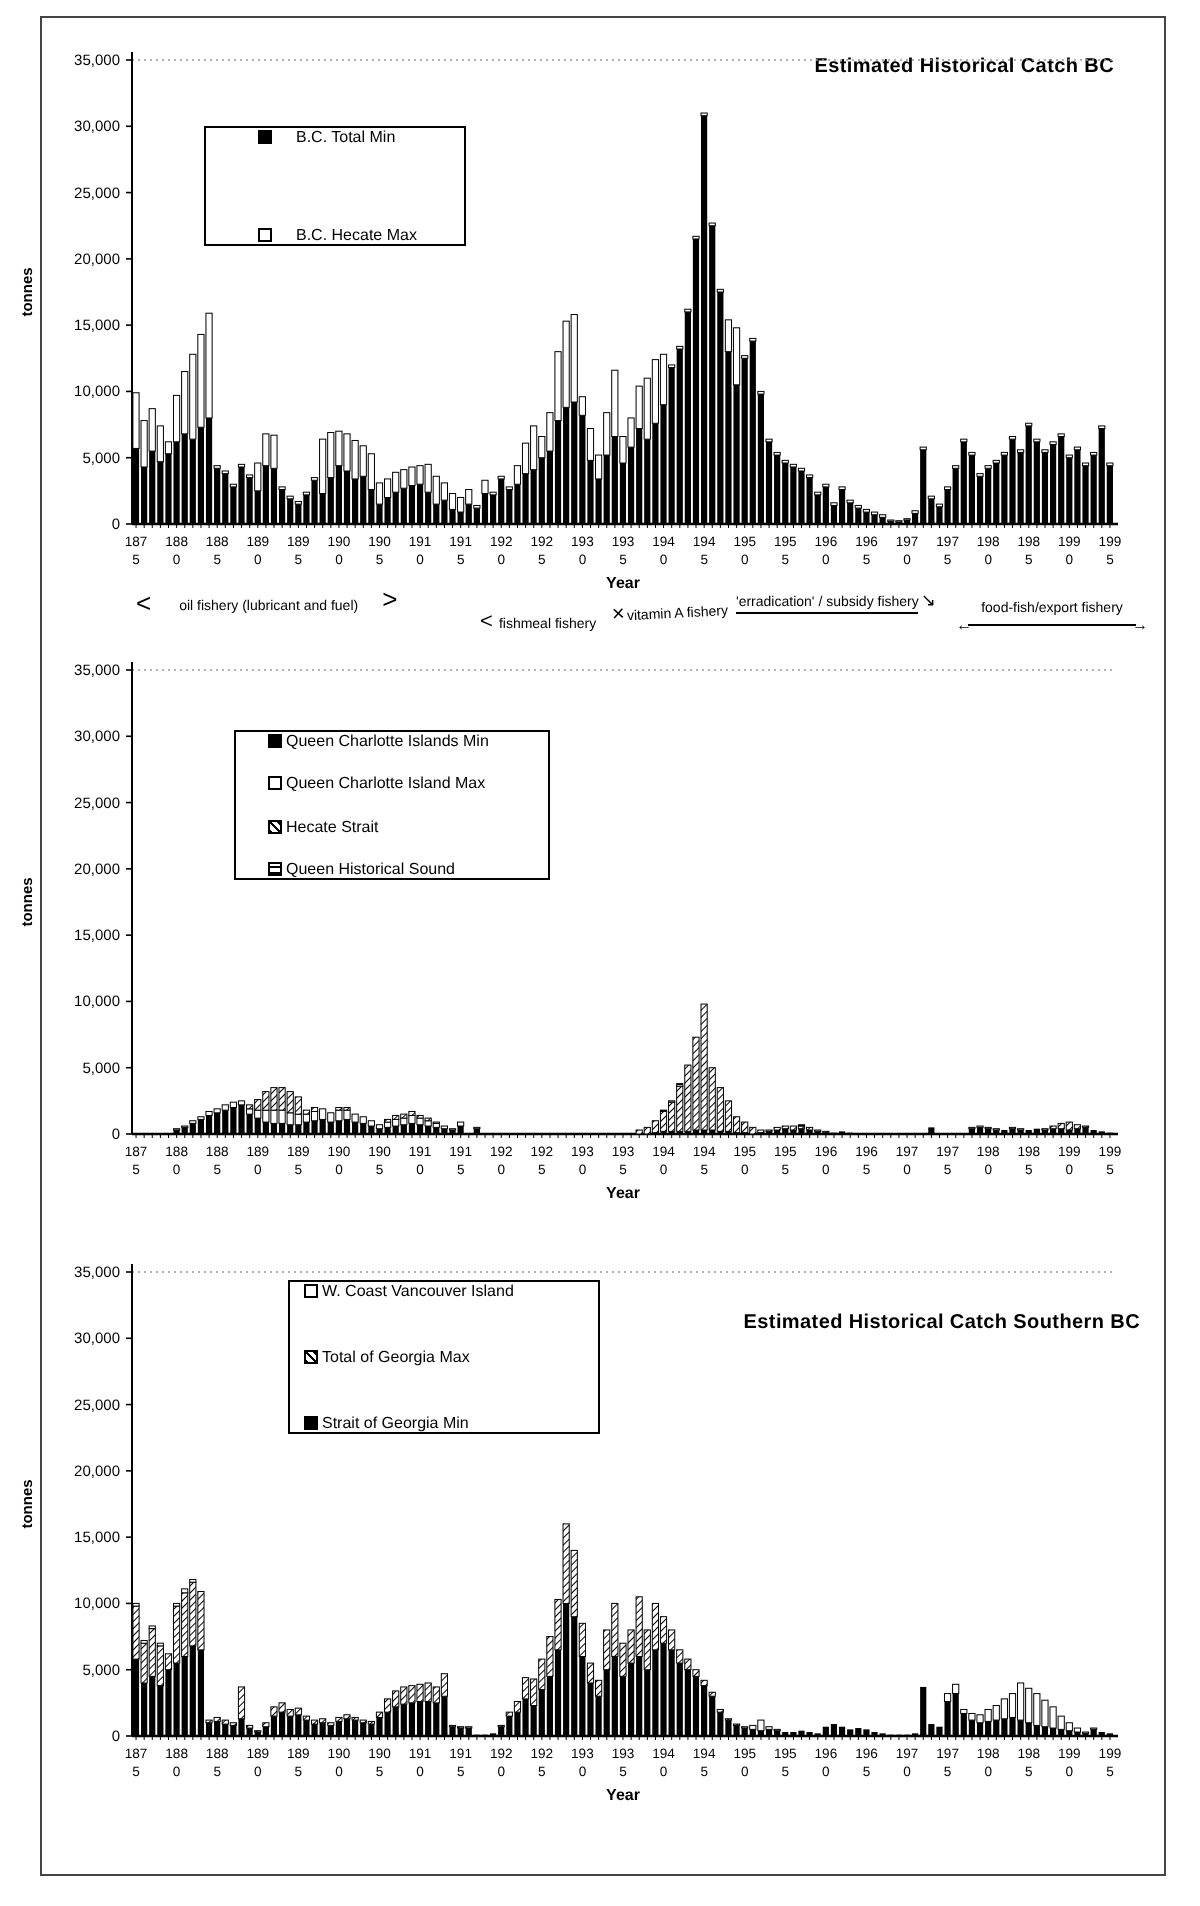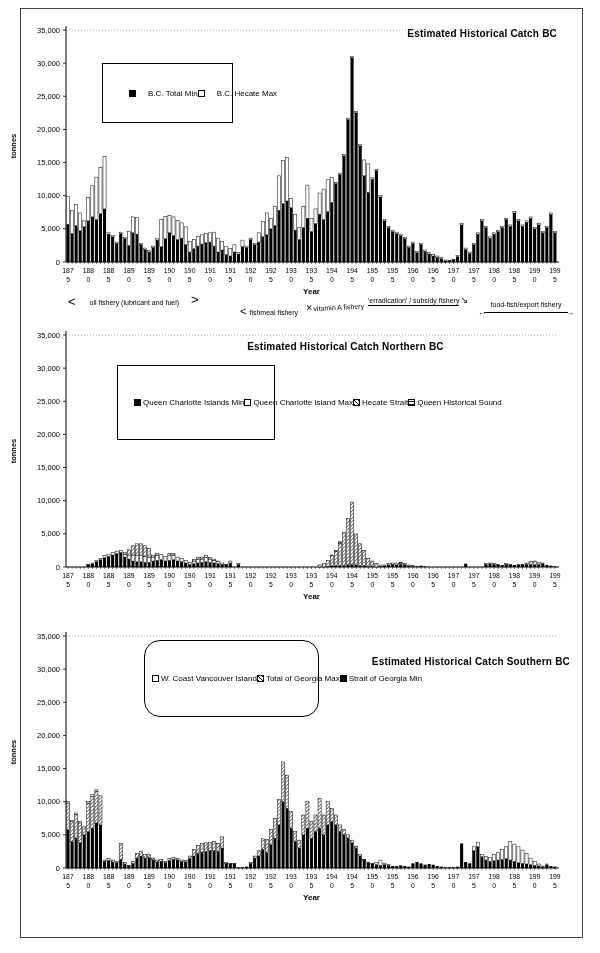--- a/index.html
+++ b/index.html
@@ -9,24 +9,24 @@
   .chart{position:absolute;left:0;width:600px;}
   .chart1{top:20px;height:322px;}
   .chart2{top:325px;height:300px;}
   .chart3{top:626px;height:300px;}
   .plot{position:absolute;left:0;top:0;}
   .title{position:absolute;margin:0;font-size:10px;font-weight:bold;letter-spacing:.2px;}
   .chart1 .title{left:66px;width:491px;text-align:right;top:8px;}
   .chart2 .title{left:100px;width:491px;text-align:center;top:16px;}
   .chart3 .title{left:250px;width:320px;text-align:right;top:30px;}
   .legend{position:absolute;border:1px solid #000;background:#fff;display:flex;
-          flex-direction:row;justify-content:flex-start;z-index:2;box-sizing:border-box;}
+          flex-direction:column;justify-content:space-between;z-index:2;box-sizing:border-box;}
   .chart1 .legend{left:102px;top:43px;width:131px;height:60px;padding-left:26px;}
   .chart2 .legend{left:117px;top:40px;width:158px;height:75px;padding-left:16px;}
-  .chart3 .legend{left:144px;top:14px;width:175px;height:77px;padding-left:7px;border-radius:16px;}
+  .chart3 .legend{left:144px;top:14px;width:156px;height:77px;padding-left:7px;}
   .lentry{display:flex;align-items:center;font-size:8px;white-space:nowrap;}
   .chart1 .lentry{gap:12px;}
   .chart2 .lentry,.chart3 .lentry{gap:2px;}
   .swatch{width:7px;height:7px;flex:none;box-sizing:border-box;}
   .s-solid{background:#000;}
   .s-open{background:#fff;border:1px solid #000;}
   .s-diag{border:1px solid #000;background:repeating-linear-gradient(45deg,#000 0 1px,#fff 1px 3px);}
   .s-hlines{border:1px solid #000;background:repeating-linear-gradient(0deg,#000 0 1px,#fff 1px 3px);}
   .ann{position:absolute;font-size:7px;white-space:nowrap;}
   .ann .pre,.ann .post{font-size:10px;line-height:7px;}
@@ -517,21 +517,20 @@
         <span class="lbl">food-fish/export fishery</span>
         <span class="arrowrow">
           <span class="pre">←</span>
           <span class="ln"></span>
           <span class="post">→</span>
         </span>
       </div>
   </section>
 
   <section class="chart chart2">
-    <h3 class="title">Estimated Historical Catch Northern BC</h3>
     <div class="legend">
         <div class="lentry">
           <span class="swatch s-solid"></span>
           <span class="ltext">Queen Charlotte Islands Min</span>
         </div>
         <div class="lentry">
           <span class="swatch s-open"></span>
           <span class="ltext">Queen Charlotte Island Max</span>
         </div>
         <div class="lentry">

